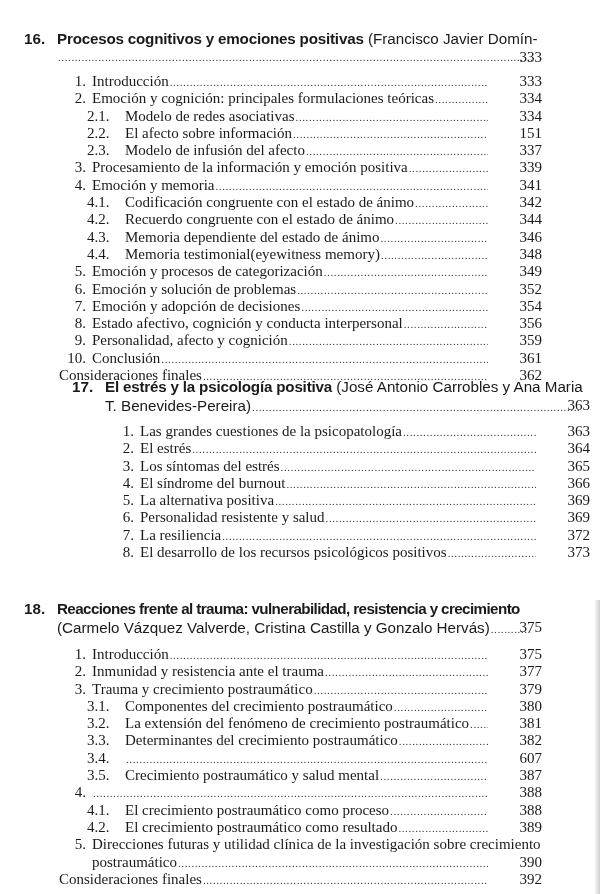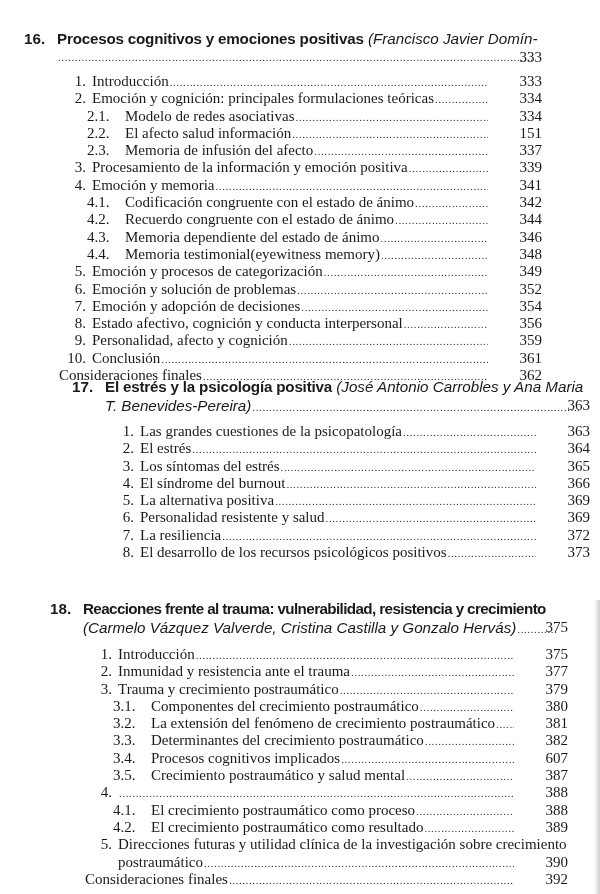--- a/index.html
+++ b/index.html
@@ -15,21 +15,21 @@
   .chapter { position:absolute; left:0; width:556px; }
   .ch-head {
     position:relative; font-family:"Liberation Sans", sans-serif;
     font-size:15.2px; line-height:19px;
   }
   .ch-num {
     position:absolute; left:24px; top:0; font-weight:bold;
   }
   .ch-title-line { position:relative; margin-left:57px; width:475px; white-space:nowrap; }
   .ch-title { font-weight:bold; letter-spacing:-0.2px; }
-  .ch-authors { font-style:italic; }
+  .ch-authors { }
   .leader-line { display:flex; align-items:baseline; }
   .leader-line .txt { white-space:nowrap; }
   .leader-line .dots {
     flex:1; overflow:hidden; white-space:nowrap; margin-left:1px;
     font-family:"Liberation Serif", serif; font-size:11px; letter-spacing:0.6px; color:#333;
   }
   .page-num {
     position:absolute; right:14px; font-family:"Liberation Serif", serif;
     font-size:15px; text-align:right; width:40px;
   }
@@ -95,29 +95,29 @@
         <div class="body">
           <span class="num">2.1.</span>
           <span class="label">Modelo de redes asociativas</span>
           <span class="dots">......................................................................................................................................................</span>
         </div>
         <span class="pg">334</span>
       </div>
     <div class="entry lvl2">
         <div class="body">
           <span class="num">2.2.</span>
-          <span class="label">El afecto salud información</span>
+          <span class="label">El afecto sobre información</span>
           <span class="dots">......................................................................................................................................................</span>
         </div>
         <span class="pg">151</span>
       </div>
     <div class="entry lvl2">
         <div class="body">
           <span class="num">2.3.</span>
-          <span class="label">Memoria de infusión del afecto</span>
+          <span class="label">Modelo de infusión del afecto</span>
           <span class="dots">......................................................................................................................................................</span>
         </div>
         <span class="pg">337</span>
       </div>
     <div class="entry lvl1">
         <div class="body">
           <span class="num">3.</span>
           <span class="label">Procesamiento de la información y emoción positiva</span>
           <span class="dots">......................................................................................................................................................</span>
         </div>
@@ -296,21 +296,21 @@
         <div class="body">
           <span class="num">8.</span>
           <span class="label">El desarrollo de los recursos psicológicos positivos</span>
           <span class="dots">......................................................................................................................................................</span>
         </div>
         <span class="pg">373</span>
       </div>
   </div>
 </section>
 
-<section class="chapter" style="top:599px;padding-left:26px;">
+<section class="chapter" style="top:599px;">
   <div class="ch-head">
     <span class="ch-num">18.</span>
     <div class="ch-title-line">
       <span class="ch-title" style="letter-spacing:-0.6px;">Reacciones frente al trauma: vulnerabilidad, resistencia y crecimiento</span>
     </div>
     <div class="ch-title-line leader-line">
       <span class="txt ch-authors">(Carmelo Vázquez Valverde, Cristina Castilla y Gonzalo Hervás)</span>
       <span class="dots">......................................................................................................................................................</span>
     </div>
     <span class="page-num" style="top:19px;">375</span>
@@ -360,21 +360,20 @@
         <div class="body">
           <span class="num">3.3.</span>
           <span class="label">Determinantes del crecimiento postraumático</span>
           <span class="dots">......................................................................................................................................................</span>
         </div>
         <span class="pg">382</span>
       </div>
     <div class="entry lvl2">
         <div class="body">
           <span class="num">3.4.</span>
-          <span class="label">Procesos cognitivos implicados</span>
           <span class="dots">......................................................................................................................................................</span>
         </div>
         <span class="pg">607</span>
       </div>
     <div class="entry lvl2">
         <div class="body">
           <span class="num">3.5.</span>
           <span class="label">Crecimiento postraumático y salud mental</span>
           <span class="dots">......................................................................................................................................................</span>
         </div>

